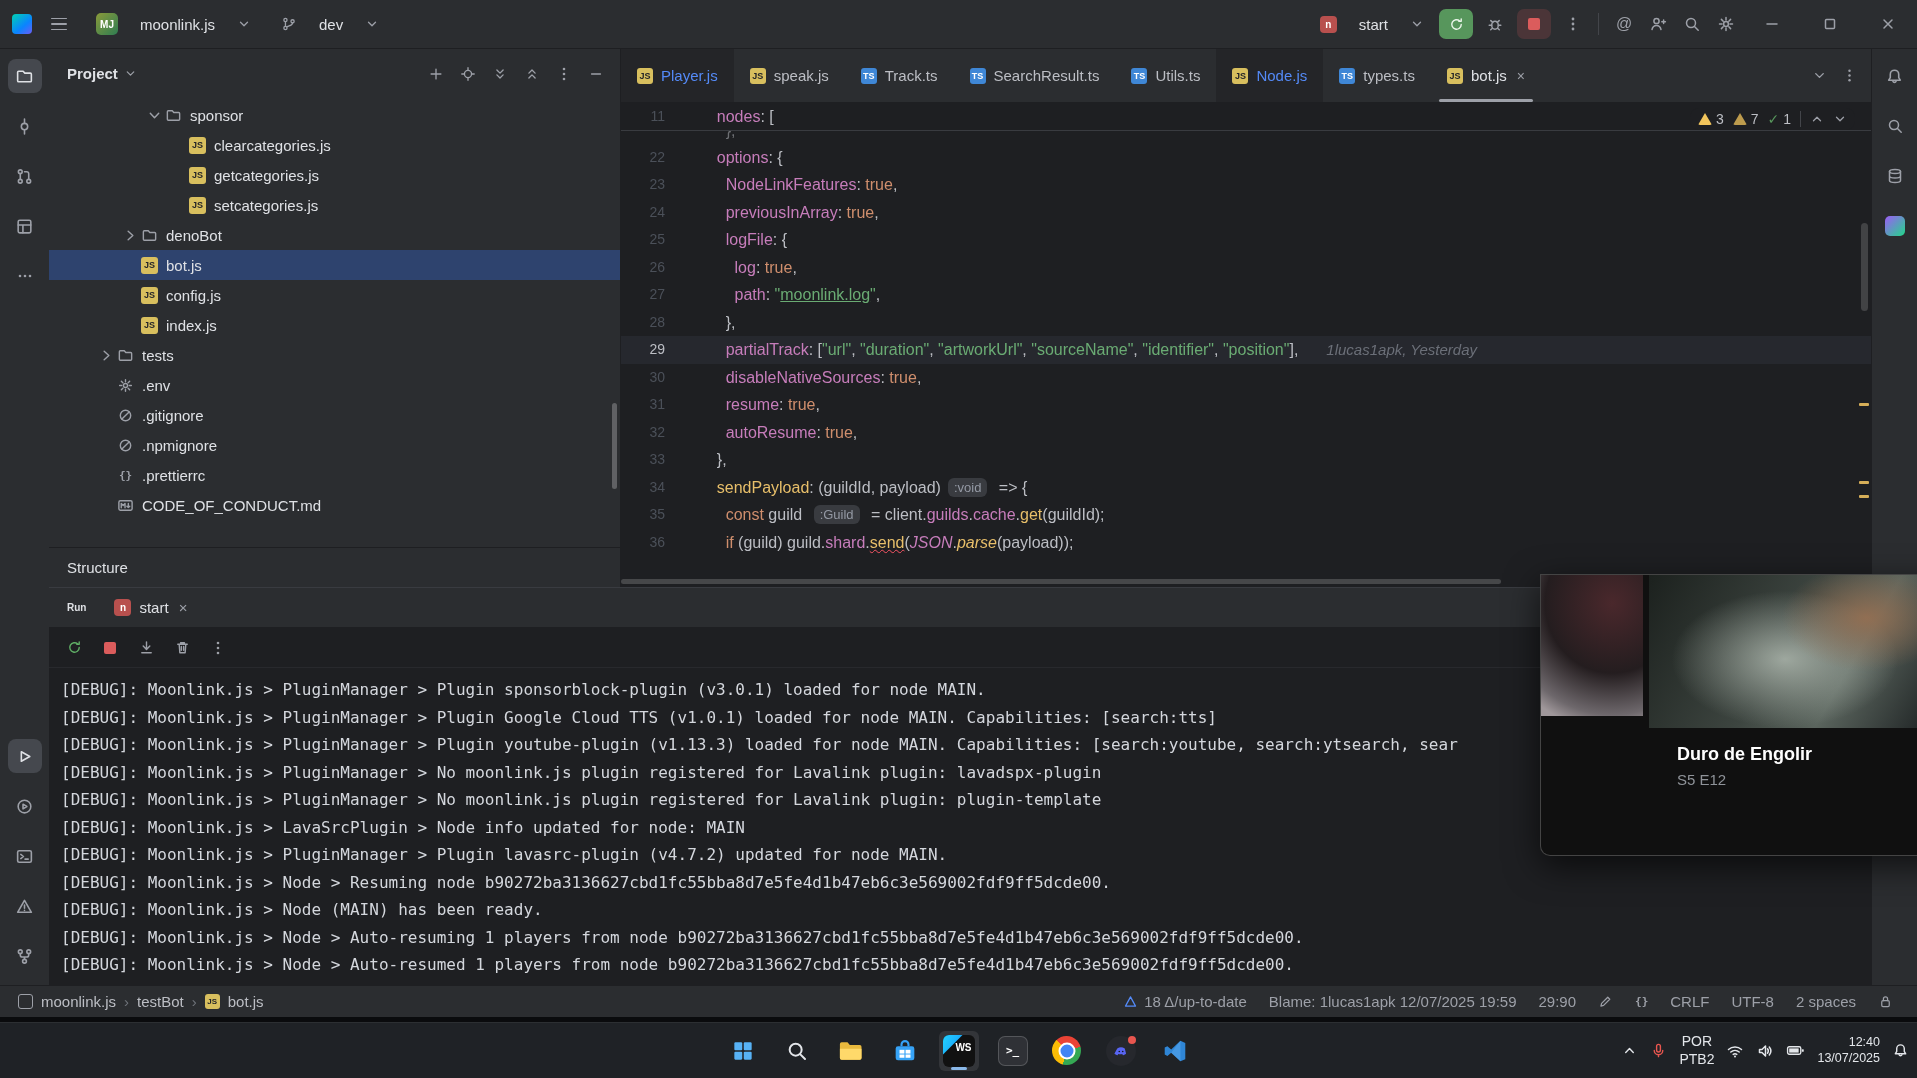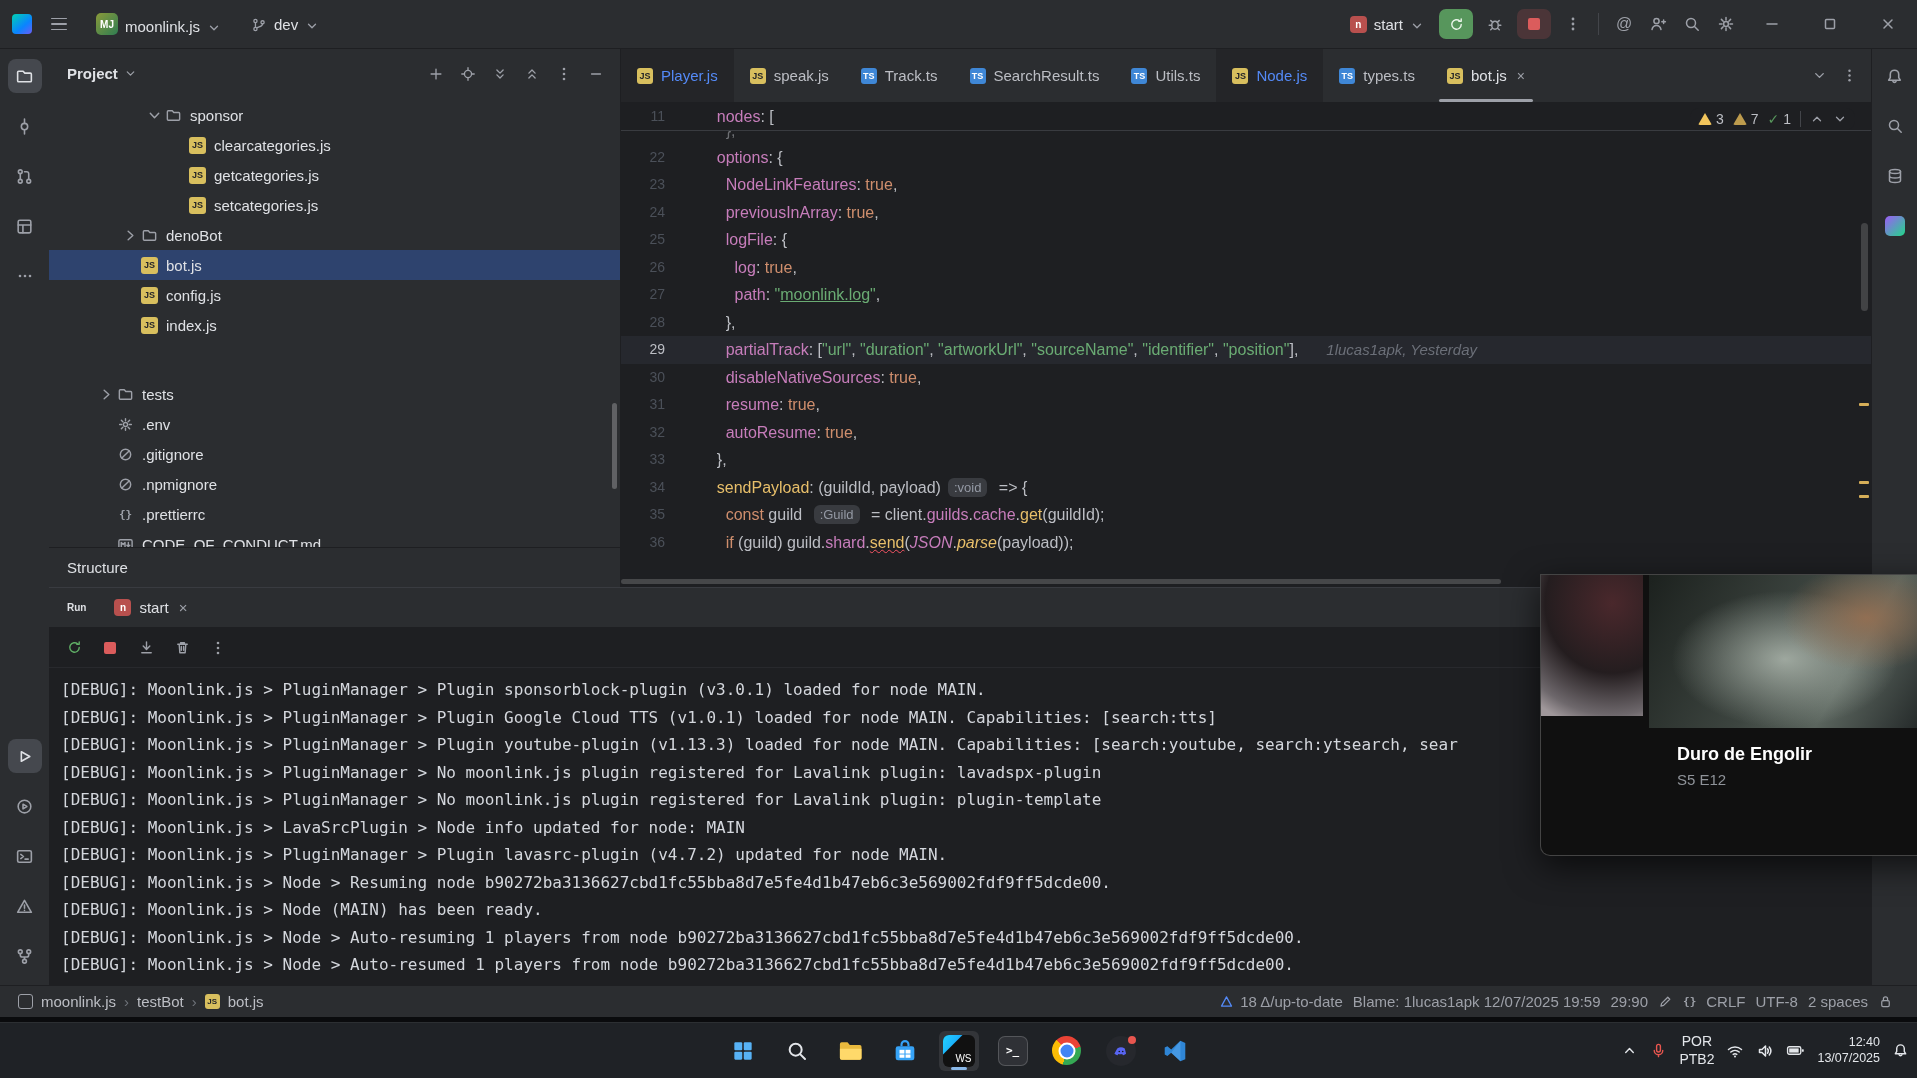--- a/index.html
+++ b/index.html
@@ -11,21 +11,21 @@
 
   
   .ide{position:absolute;left:0;top:0;width:1917px;height:1017px;display:flex;flex-direction:column;background:#1e1f22;color:#dfe1e5;}
 
   
   .titlebar{height:49px;background:#2b2d30;display:flex;align-items:center;border-bottom:1px solid #1e1f22;flex:0 0 49px;}
   .tb-left{display:flex;align-items:center;gap:10px;padding-left:12px;}
   .ws-logo{width:20px;height:20px;border-radius:4px;background:linear-gradient(140deg,#00d1b2,#0a84ff 60%,#6d5df5);}
   .hamburger{width:34px;height:34px;display:flex;flex-direction:column;justify-content:center;gap:4px;align-items:center;border-radius:6px;}
   .hamburger i{display:block;width:16px;height:1.6px;background:#9da0a8;border-radius:1px;}
-  .tb-widget{display:flex;align-items:flex-end;gap:7px;padding:6px 10px;border-radius:7px;font-size:15px;color:#dfe1e5;}
+  .tb-widget{display:flex;align-items:center;gap:22px;padding:6px 10px;border-radius:7px;font-size:15px;color:#dfe1e5;}
   .mj-badge{width:22px;height:22px;border-radius:5px;background:linear-gradient(135deg,#8a9a3a,#2f7d52);color:#fff;font-size:10px;font-weight:700;display:flex;align-items:center;justify-content:center;}
   .tb-right{margin-left:auto;display:flex;align-items:center;height:100%;}
   .npm-ic{width:17px;height:17px;border-radius:4px;background:#b8504e;color:#fff;font-size:10px;font-weight:700;display:flex;align-items:center;justify-content:center;}
   .run-btn{width:34px;height:30px;border:none;border-radius:7px;background:var(--run_green,#57965c);display:flex;align-items:center;justify-content:center;margin:0 5px;}
   .run-btn svg{stroke:#eaf5ea;}
   .icon-btn{width:34px;height:34px;background:transparent;border:none;display:flex;align-items:center;justify-content:center;border-radius:7px;}
   .stop-btn{width:34px;height:30px;border:none;border-radius:7px;background:rgba(219,92,92,.18);display:flex;align-items:center;justify-content:center;margin:0 5px;}
   .stop-sq{width:12px;height:12px;border-radius:2px;background:var(--stop_red,#db5c5c);}
   .tb-sep{width:1px;height:22px;background:#43454a;margin:0 8px;}
   .at-ic{font-size:16px;color:#9da0a8;}
@@ -120,34 +120,34 @@
   .rtbtn{width:30px;height:30px;display:flex;align-items:center;justify-content:center;border-radius:6px;}
   .console{flex:1;overflow:hidden;padding:8px 0 0 12px;}
   .console-line{height:27.5px;line-height:27.5px;font-family:"DejaVu Sans Mono",monospace;font-size:16px;color:#d4d7dd;white-space:pre;}
 
   
   .statusbar{height:32px;flex:0 0 32px;background:#2b2d30;border-top:1px solid #1e1f22;display:flex;align-items:center;padding:0 24px 0 18px;font-size:15px;color:#9da0a8;}
   .crumbs{display:flex;align-items:center;gap:8px;color:#bcbec4;}
   .crumb-sep{color:#6f737a;}
   .crumb-ico{width:15px;height:15px;border:1.4px solid #9da0a8;border-radius:3px;}
   .crumbs .fi{width:15px;height:15px;flex-basis:15px;margin-right:0;font-size:8px;}
-  .sb-right{margin-left:auto;display:flex;align-items:center;gap:10px;}
+  .sb-right{margin-left:auto;display:flex;align-items:center;gap:22px;}
   .sb-item{display:flex;align-items:center;gap:6px;}
 
   
   .taskbar{position:absolute;left:0;right:0;bottom:0;height:56px;background:#1f2226;border-top:1px solid rgba(255,255,255,.06);}
   .tb-center{position:absolute;left:50%;top:0;transform:translateX(-50%);height:100%;display:flex;align-items:center;gap:14px;}
   .appbtn{width:40px;height:40px;display:flex;align-items:center;justify-content:center;border-radius:6px;position:relative;}
   .appbtn.active{background:rgba(255,255,255,.09);}
   .appbtn.active::after{content:"";position:absolute;bottom:1px;left:50%;transform:translateX(-50%);width:16px;height:3px;border-radius:2px;background:#8ab8e8;}
   .explorer-ic svg{width:28px;height:28px;}
   .store-ic{width:28px;height:28px;}
   .ws-app{width:32px;height:32px;background:#111;border-radius:6px;position:relative;overflow:hidden;}
   .ws-app::before{content:"";position:absolute;inset:0;background:linear-gradient(120deg,#23d2ff,#0a6cf5);clip-path:polygon(0 0,64% 0,0 64%);}
-  .ws-app span{position:absolute;right:3px;bottom:3px;color:#fff;font-size:10px;font-weight:400;}
+  .ws-app span{position:absolute;right:3px;bottom:14px;color:#fff;font-size:10px;font-weight:700;}
   .term-app{width:30px;height:30px;background:#2f3136;border:1px solid rgba(255,255,255,.18);border-radius:7px;color:#fff;font-family:"DejaVu Sans Mono",monospace;font-size:11px;font-weight:700;display:flex;align-items:center;justify-content:center;}
   .chrome-ic{width:29px;height:29px;border-radius:50%;background:conic-gradient(from -45deg,#ea4335 0 120deg,#34a853 0 240deg,#fbbc05 0 360deg);position:relative;}
   .chrome-ic::after{content:"";position:absolute;left:50%;top:50%;transform:translate(-50%,-50%);width:13px;height:13px;border-radius:50%;background:#4285f4;border:2.5px solid #fff;}
   .discord-ic{width:30px;height:30px;border-radius:50%;background:#26282d;position:relative;display:flex;align-items:center;justify-content:center;}
   .discord-ic svg{width:18px;height:18px;}
   .discord-ic i{position:absolute;right:0;top:0;width:8px;height:8px;border-radius:50%;background:#e8564f;}
   .tray{position:absolute;right:8px;top:0;height:100%;display:flex;align-items:center;gap:12px;color:#e3e6ea;}
   .tray svg.s{stroke:#e3e6ea;}
   .tray-text{font-size:14px;line-height:1.25;text-align:center;}
   .tray-clock{font-size:12.5px;line-height:1.25;text-align:right;}
@@ -439,21 +439,21 @@
                 <div class="tree-row" style="padding-left: 70px;">
                   <span class="chev"></span>
                   <span class="fi fi-js">JS</span>
                   <span class="lbl">config.js</span>
                 </div>
                 <div class="tree-row" style="padding-left: 70px;">
                   <span class="chev"></span>
                   <span class="fi fi-js">JS</span>
                   <span class="lbl">index.js</span>
                 </div>
-                <div class="tree-row" style="padding-left: 46px; margin-top: 39px;">
+                <div class="tree-row" style="padding-left: 46px;">
                   <span class="chev">
                     <svg class="s" viewBox="0 0 16 16">
                       <path d="M5.5 3.5L10.5 8l-5 4.5"></path>
                     </svg>
                   </span>
                   <span class="fi">
                     <svg class="s" viewBox="0 0 18 18">
                       <path d="M2.5 5a1 1 0 0 1 1-1h4.2l1.6 1.8h5.2a1 1 0 0 1 1 1V13a1 1 0 0 1-1 1h-11a1 1 0 0 1-1-1z"></path>
                     </svg>
                   </span>

